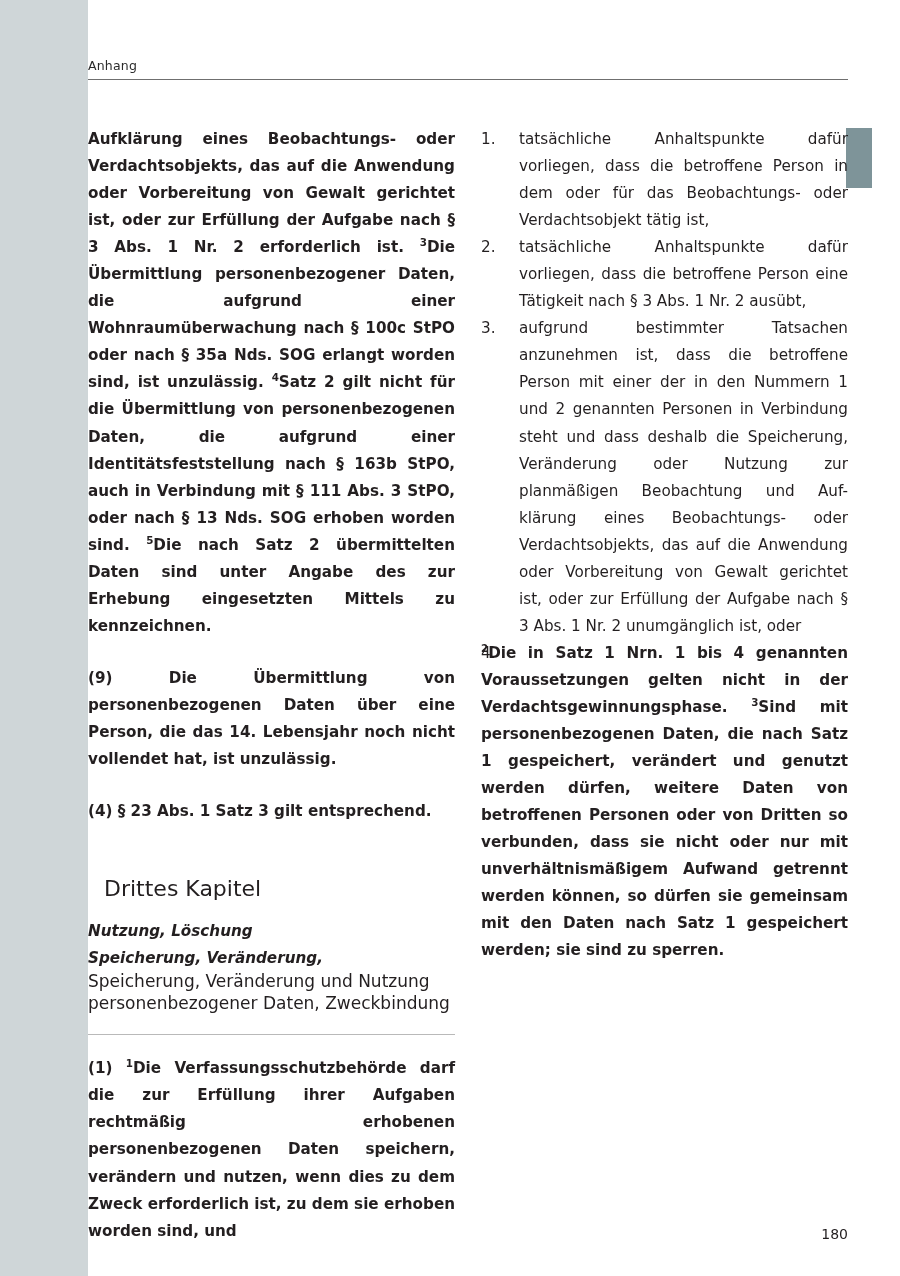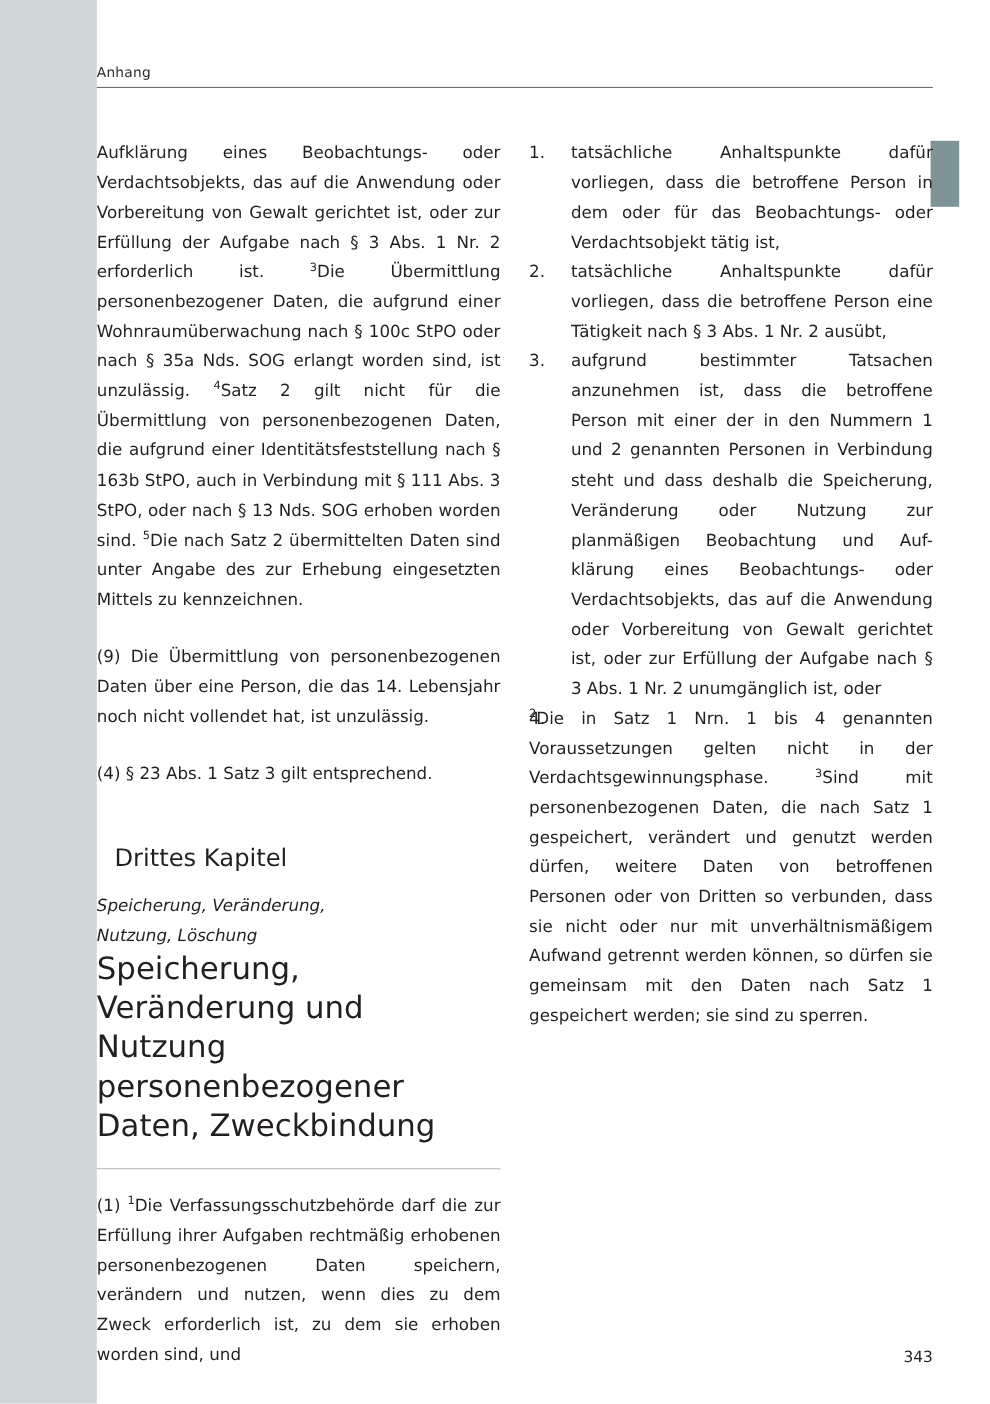--- a/index.html
+++ b/index.html
@@ -67,20 +67,21 @@
     color: #231f20;
   }
   .col-left { left: 88px; }
   .col-right { left: 481px; }
 
   p {
     margin: 0 0 0 0;
     text-align: justify;
     -webkit-hyphens: none;
     hyphens: none;
+    font-weight: bold;
   }
   p.justify { text-align: justify; }
   p.left { text-align: left; }
   .gap { height: 25px; }
 
   sup {
     font-size: 0.68em;
     vertical-align: super;
     line-height: 0;
   }
@@ -101,21 +102,21 @@
     color: #231f20;
   }
   h3.para-num {
     font-size: 21px;
     font-weight: 400;
     margin: 26px 0 0 0;
     line-height: 1.28;
     color: #231f20;
   }
   .para-title {
-    font-size: 28px;
+    font-size: 17px;
     font-weight: 400;
     line-height: 1.28;
     margin: 0;
     color: #231f20;
   }
   .rule {
     height: 1px;
     background: #b9b9b9;
     margin: 20px 0 20px 0;
     width: 100%;
@@ -168,22 +169,22 @@
 
     <p class="justify">(9) Die Übermittlung von personenbezogenen Daten über eine Person, die das 14. Lebensjahr noch nicht vollendet hat, ist unzulässig.</p>
 
     <div class="gap"></div>
 
     <p class="justify">(4) § 23 Abs. 1 Satz 3 gilt entsprechend.</p>
 
     <div style="height:34px"></div>
 
     <h2 class="chapter">Drittes Kapitel</h2>
+    <p class="chapter-sub left">Nutzung, Löschung</p>
     <p class="chapter-sub left">Speicherung, Veränderung,</p>
-    <p class="chapter-sub left">Nutzung, Löschung</p>
 
     <p class="para-title left">Speicherung, Veränderung und Nutzung personenbezogener Daten, Zweckbindung</p>
 
     <div class="rule"></div>
 
     <p class="justify"><span>(1) </span><sup>1</sup><span>Die Verfassungsschutzbehörde darf die zur Erfüllung ihrer Aufgaben rechtmäßig erhobenen personenbezogenen Daten speichern, verändern und nutzen, wenn dies zu dem Zweck erforderlich ist, zu dem sie erhoben worden sind, und</span></p>
 
   </div>
 
   <div class="col col-right">
@@ -203,15 +204,15 @@
       </li>
       <li>
         <span class="marker">4.</span>
       </li>
     </ol>
 
     <p class="justify"><sup>2</sup><span>Die in Satz 1 Nrn. 1 bis 4 genannten Voraussetzungen gelten nicht in der Verdachtsgewinnungsphase. </span><sup>3</sup><span>Sind mit personenbezogenen Daten, die nach Satz 1 gespeichert, verändert und genutzt werden dürfen, weitere Daten von betroffenen Personen oder von Dritten so verbunden, dass sie nicht oder nur mit unverhältnismäßigem Aufwand getrennt werden können, so dürfen sie gemeinsam mit den Daten nach Satz 1 gespeichert werden; sie sind zu sperren.</span></p>
 
   </div>
 
-  <div class="page-number">343</div>
+  <div class="page-number">180</div>
 
 </div>
 
 </body></html>

